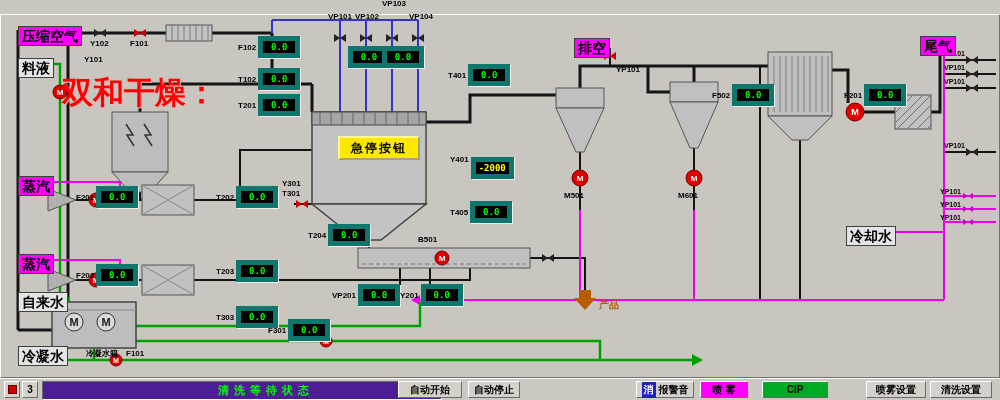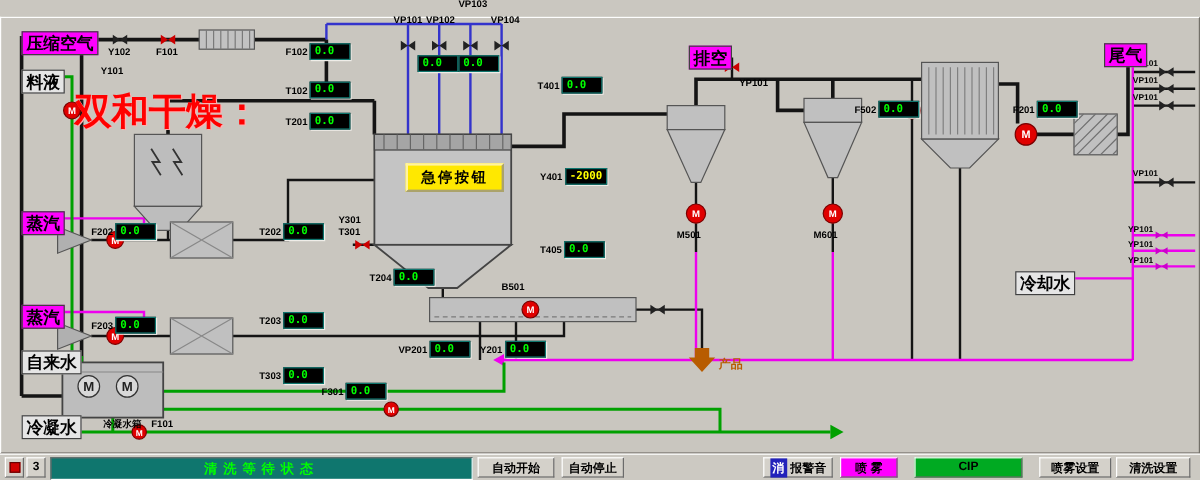--- a/index.html
+++ b/index.html
@@ -23,39 +23,39 @@
   
   .src{position:absolute;font-size:14px;font-weight:bold;line-height:1;padding:2px 3px;border:1px solid #404040;color:#000;z-index:16;white-space:nowrap;}
   .src.mag{background:#ff00ff;}
   .src.grn{background:#e5e5e5;}
   .src.plain{background:transparent;border:none;color:#b85c00;font-size:10px;}
 
   
   .disp{position:absolute;display:flex;align-items:center;gap:2px;z-index:20;}
   .dtag{font-size:8px;font-weight:bold;color:#000;white-space:nowrap;padding-left:20px;}
   .dval{background:#000;color:#00ff00;font-family:"DejaVu Sans Mono",monospace;font-size:9px;font-weight:bold;
-    min-width:26px;padding:1px 3px;border:1px solid #0f766e;box-shadow:1px 1px 0 #efede8;}
-  .dval.alarm{color:#ffff00;}
+    min-width:26px;text-align:center;padding:1px 3px;border:5px solid #0f766e;box-shadow:1px 1px 0 #efede8;}
+  .dval.alarm{color:#ffff00;margin-top:17px;}
 
   
   .estop{position:absolute;left:338px;top:136px;width:78px;height:20px;background:#ffe800;border:2px outset #fff3a0;
     display:flex;align-items:center;justify-content:center;font-size:12px;font-weight:bold;letter-spacing:2px;color:#000;z-index:25;cursor:pointer;}
 
   
   .watermark{position:absolute;left:62px;top:72px;display:flex;align-items:baseline;gap:6px;white-space:nowrap;z-index:50;pointer-events:none;}
   .wm-brand{font-size:31px;font-weight:900;color:#ff0000;text-shadow:1px 1px 0 #ffb0b0;}
   .wm-slogan{font-size:27px;font-weight:900;color:#ff1010;letter-spacing:1px;text-shadow:2px 2px 0 #3333cc;}
 
   
   .statusbar{position:absolute;left:0;right:0;top:378px;height:22px;background:#ccc9c2;border-top:1px solid #fdfdfd;z-index:60;}
   .sb-btn{position:absolute;top:2px;height:17px;background:#d4d1ca;border:1px solid;border-color:#fff #6b6b6b #6b6b6b #fff;
     font-family:"Liberation Sans",sans-serif;font-size:10px;font-weight:bold;color:#000;display:flex;align-items:center;justify-content:center;
     padding:0;cursor:pointer;white-space:nowrap;}
-  .status-display{position:absolute;left:42px;top:2px;width:350px;height:17px;background:#0f766e;border:1px solid;border-color:#6b6b6b #fff #fff #6b6b6b;
-    color:#00ff00;font-size:11px;font-weight:bold;letter-spacing:5px;display:flex;align-items:center;justify-content:center;}
+  .status-display{position:absolute;left:42px;top:2px;width:350px;height:17px;background:#4c1d95;border:1px solid;border-color:#6b6b6b #fff #fff #6b6b6b;
+    color:#00ff00;font-size:11px;font-weight:bold;letter-spacing:5px;display:flex;align-items:center;justify-content:center;padding-left:48px;}
   .sb-btn.spray{background:#ff00ff;}
   .sb-btn.cip{background:#00aa22;}
   .mute-chip{background:#2222bb;color:#fff;padding:1px 2px;margin-right:3px;font-size:10px;font-weight:bold;}
   .reddot{width:7px;height:7px;background:#d00000;display:inline-block;border:1px solid #600;}
 </style>
 </head>
 <body>
 
 <div class="screen">
 
@@ -344,18 +344,18 @@
       </button>
     <button class="sb-btn" style="left:22px;width:16px">3</button>
     <div class="status-display">清洗等待状态</div>
     <button class="sb-btn" style="left:398px;width:64px">自动开始</button>
     <button class="sb-btn" style="left:468px;width:52px">自动停止</button>
     <button class="sb-btn" style="left:636px;width:58px">
       <span class="mute-chip">消</span>
       <span>报警音</span>
     </button>
     <button class="sb-btn spray" style="left:700px;width:48px">喷 雾</button>
-    <button class="sb-btn cip" style="left:762px;width:90px">CIP</button>
+    <button class="sb-btn cip" style="left:762px;width:66px">CIP</button>
     <button class="sb-btn" style="left:866px;width:60px">喷雾设置</button>
     <button class="sb-btn" style="left:930px;width:62px">清洗设置</button>
   </div>
 
 </div>
 
 </body></html>

